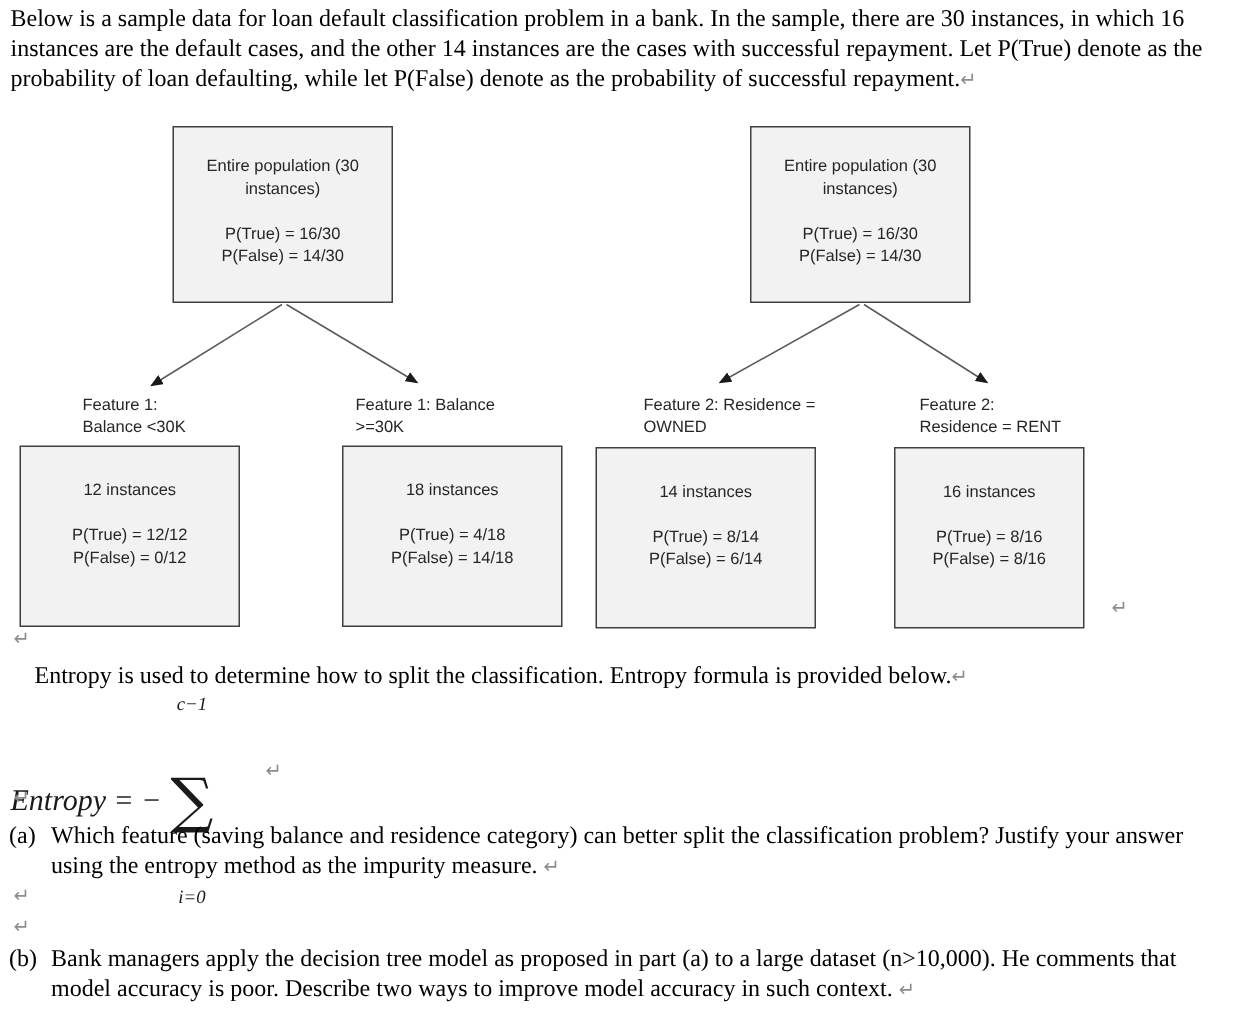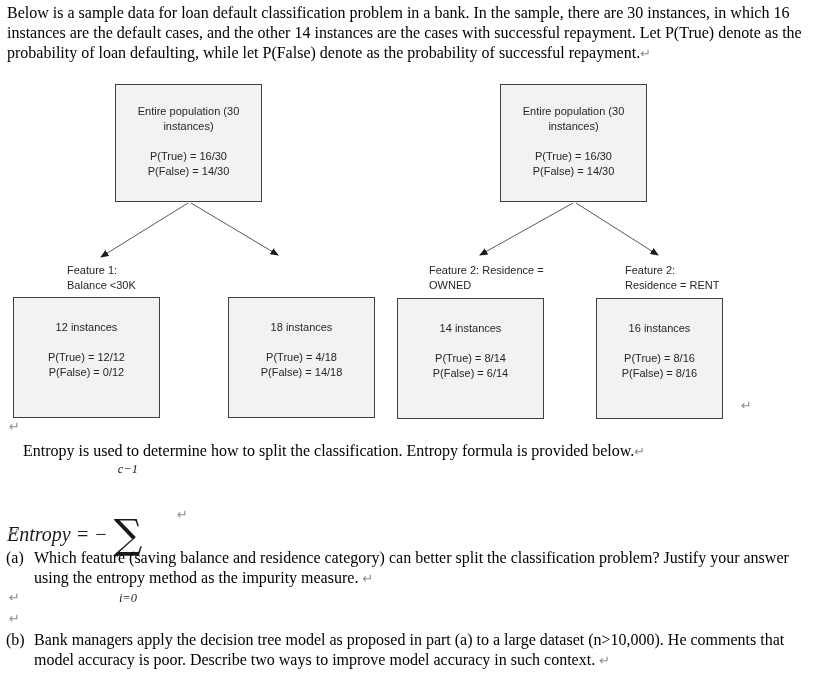--- a/index.html
+++ b/index.html
@@ -27,24 +27,24 @@
   }
   .rootnode{width:147px;height:118px;top:1px;padding:19px 11px 16px 11px;}
   .root-left{left:115px;}
   .root-right{left:500px;}
   .leafnode{width:147px;height:121px;top:214px;padding:22px 4px 0 4px;}
   .leaf-1{left:13px;}
   .leaf-2{left:228px;}
   .leaf-3{left:397px;top:215px;}
   .leaf-4{left:596px;top:215px;width:127px;}
   .spacer{height:15px;}
-  .leaflabel{position:absolute;top:180px;line-height:15px;text-align:left;margin-left:12px;}
+  .leaflabel{position:absolute;top:180px;line-height:15px;text-align:left;}
   .lab-1{left:55px;}
   .lab-2{left:237px;}
-  .lab-3{left:417px;}
+  .lab-3{left:429px;}
   .lab-4{left:613px;}
   .ret-mark{position:absolute;left:741px;top:315px;}
   
   .pline{left:9px;}
   .pl-1{top:419px;}
   .pl-2{top:525px;}
   .pl-3{top:590px;}
   .pl-4{top:611px;}
   .pl-formula{left:177px;top:507px;}
   
@@ -93,20 +93,24 @@
   <div class="node rootnode root-right">
     <div>Entire population (30 instances)</div>
     <div class="spacer"></div>
     <div>P(True) = 16/30</div>
     <div>P(False) = 14/30</div>
   </div>
 
   <div class="leaflabel lab-1">
     <div>Feature 1:</div>
     <div>Balance &lt;30K</div>
+  </div>
+  <div class="leaflabel lab-2">
+    <div>Feature 1: Balance</div>
+    <div>&gt;=30K</div>
   </div>
   <div class="leaflabel lab-3">
     <div>Feature 2: Residence =</div>
     <div>OWNED</div>
   </div>
   <div class="leaflabel lab-4">
     <div>Feature 2:</div>
     <div>Residence = RENT</div>
   </div>
 

